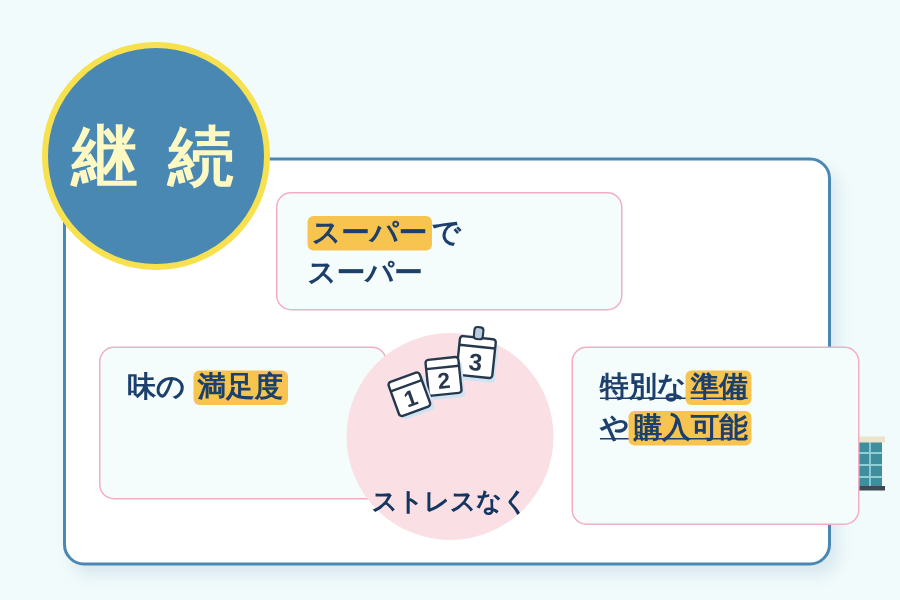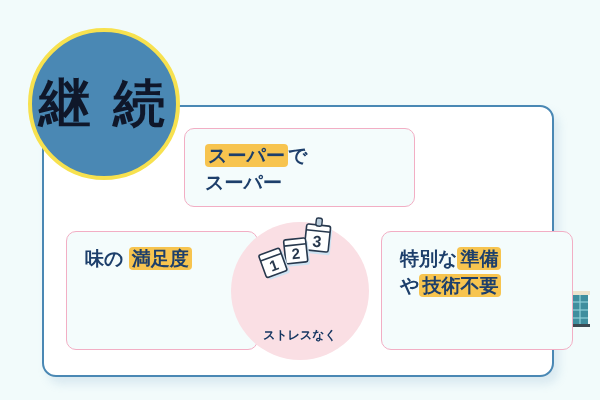--- a/index.html
+++ b/index.html
@@ -56,22 +56,22 @@
     box-sizing: border-box;
     border-radius: 50%;
     background: #4a88b4;
     border: 4px solid #f7e14f;
     display: flex;
     align-items: center;
     justify-content: center;
     z-index: 6;
   }
   .badge-label {
-    color: #0f172a;
-    font-size: 52px;
+    color: #fef9c3;
+    font-size: 44px;
     font-weight: 700;
     letter-spacing: 4px;
     white-space: nowrap;
     text-align: right;
   }
 
   
   .main-panel {
     position: absolute;
     left: 42px;
@@ -98,40 +98,40 @@
   .card-top {
     left: 184px;
     top: 128px;
     width: 231px;
     height: 79px;
   }
   .card-left {
     left: 66px;
     top: 231px;
     width: 192px;
-    height: 119px;
+    height: 102px;
   }
   .card-right {
     left: 381px;
     top: 231px;
     width: 192px;
     height: 119px;
   }
 
   .card-text {
     position: absolute;
     color: #1d3f6b;
     font-size: 19px;
     font-weight: 700;
     line-height: 27px;
     white-space: nowrap;
   }
   .card-top .card-text { left: 20px; top: 13px; }
   .card-left .card-text { left: 18px; top: 13px; }
-  .card-right .card-text { left: 18px; top: 13px; }
+  .card-right .card-text { left: 18px; top: 13px; text-decoration: underline; }
 
   .hl {
     background: #f7c44f;
     border-radius: 4px;
     padding: 1px 3px;
     color: #1d3f6b;
   }
 
   
   .center-circle {
@@ -146,21 +146,21 @@
     display: flex;
     flex-direction: column;
     align-items: center;
     justify-content: flex-end;
     padding-bottom: 14px;
     box-sizing: border-box;
   }
   .center-text {
     text-align: left;
     color: #143560;
-    font-size: 12px;
+    font-size: 17px;
     font-weight: 700;
     line-height: 22px;
     white-space: nowrap;
   }
 
   
   .illus { position: absolute; z-index: 5; }
   .illus-store { left: 333px; top: 151px; }
   .illus-calendar { left: 255px; top: 216px; z-index: 6; }
 </style>
@@ -220,21 +220,21 @@
   <div class="card card-left">
     <div class="card-text">
       <span>味の</span> <span class="hl">満足度</span><br>
     </div>
 
   </div>
 
   <div class="card card-right">
     <div class="card-text">
       <span>特別な</span><span class="hl">準備</span><br>
-      <span>や</span><span class="hl">技術不要</span>
+      <span>や</span><span class="hl">購入可能</span>
     </div>
 
   </div>
 
   <div class="center-circle">
     <div class="center-text">
       <span>ストレスなく</span><br>
     </div>
   </div>
 

